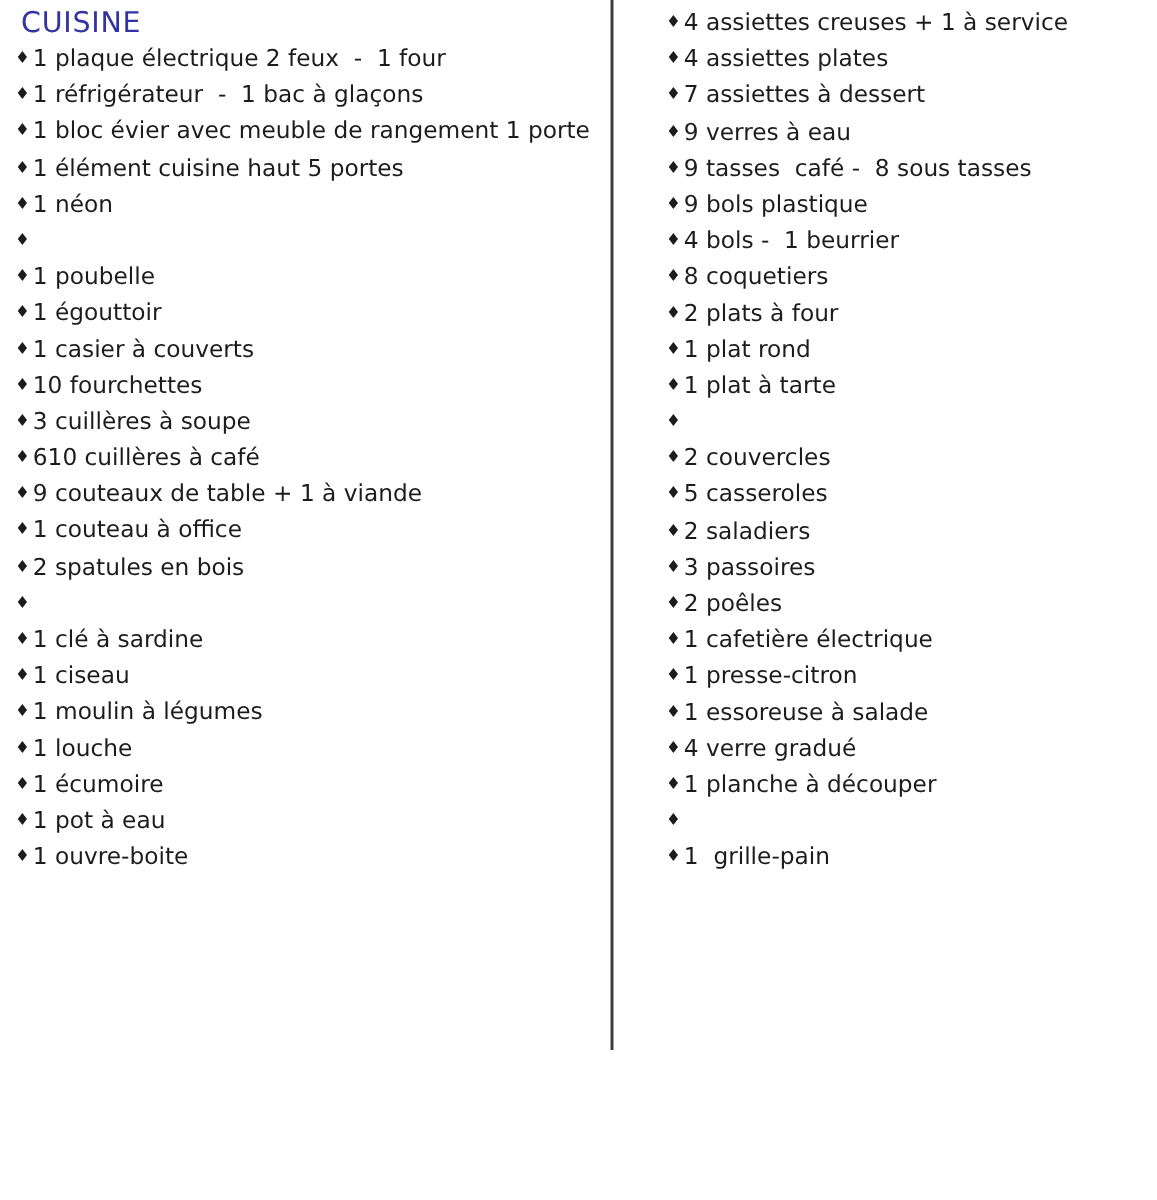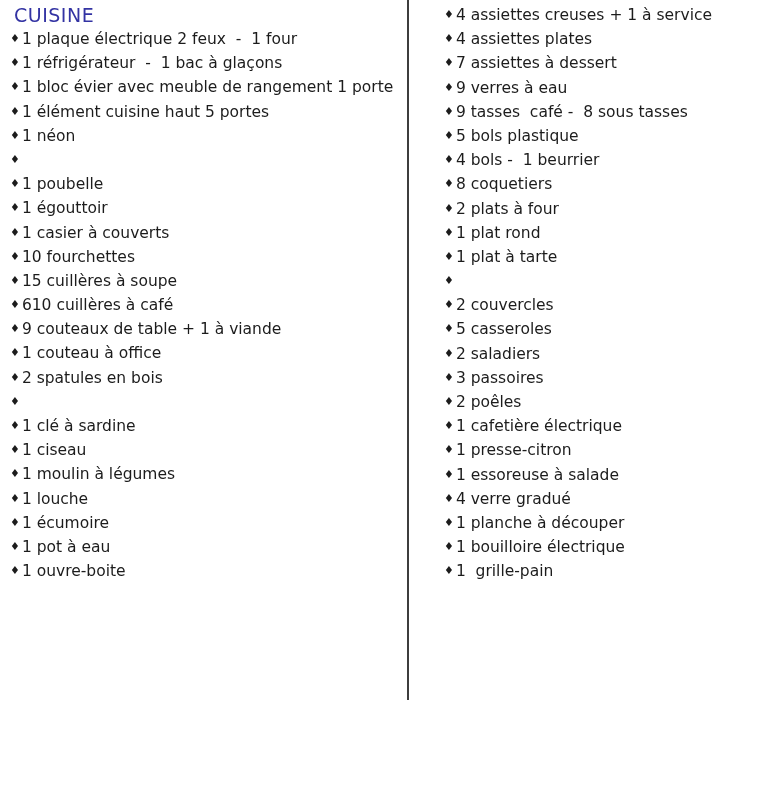--- a/index.html
+++ b/index.html
@@ -121,21 +121,21 @@
     <span class="item-label">1 casier à couverts</span>
   </li>
 
   <li class="list-item">
     <span class="bullet-icon">♦</span>
     <span class="item-label">10 fourchettes</span>
   </li>
 
   <li class="list-item">
     <span class="bullet-icon">♦</span>
-    <span class="item-label">15 cuillères à soupe</span>
+    <span class="item-label">3 cuillères à soupe</span>
   </li>
 
   <li class="list-item">
     <span class="bullet-icon">♦</span>
     <span class="item-label">610 cuillères à café</span>
   </li>
 
   <li class="list-item">
     <span class="bullet-icon">♦</span>
     <span class="item-label">9 couteaux de table + 1 à viande</span>
@@ -216,21 +216,21 @@
     <span class="item-label">9 verres à eau</span>
   </li>
 
   <li class="list-item">
     <span class="bullet-icon">♦</span>
     <span class="item-label">9 tasses  café -  8 sous tasses</span>
   </li>
 
   <li class="list-item">
     <span class="bullet-icon">♦</span>
-    <span class="item-label">5 bols plastique</span>
+    <span class="item-label">9 bols plastique</span>
   </li>
 
   <li class="list-item">
     <span class="bullet-icon">♦</span>
     <span class="item-label">4 bols -  1 beurrier</span>
   </li>
 
   <li class="list-item">
     <span class="bullet-icon">♦</span>
     <span class="item-label">8 coquetiers</span>
@@ -300,21 +300,20 @@
     <span class="item-label">4 verre gradué</span>
   </li>
 
   <li class="list-item">
     <span class="bullet-icon">♦</span>
     <span class="item-label">1 planche à découper</span>
   </li>
 
   <li class="list-item">
     <span class="bullet-icon">♦</span>
-    <span class="item-label">1 bouilloire électrique</span>
   </li>
 
   <li class="list-item">
     <span class="bullet-icon">♦</span>
     <span class="item-label">1  grille-pain</span>
   </li>
 </ul>
   </div>
 
 </div>

